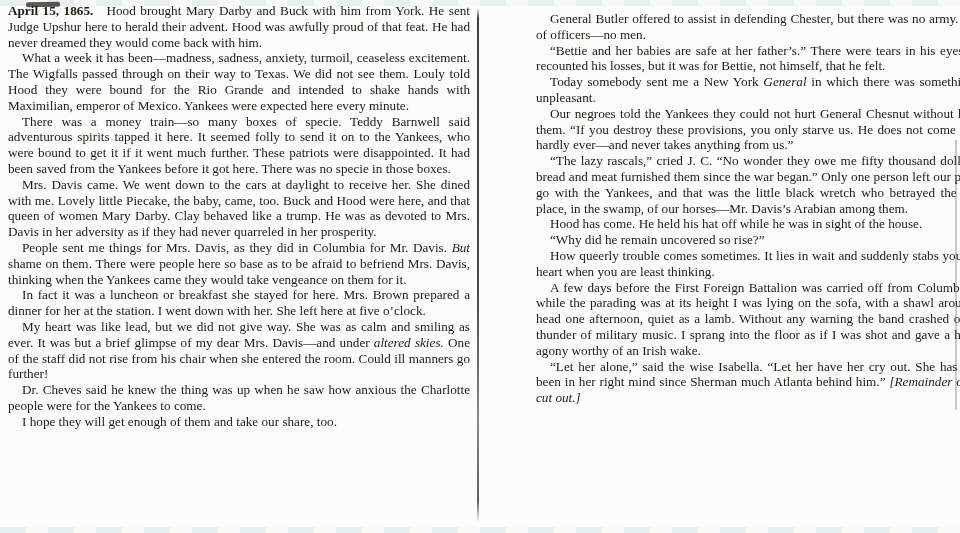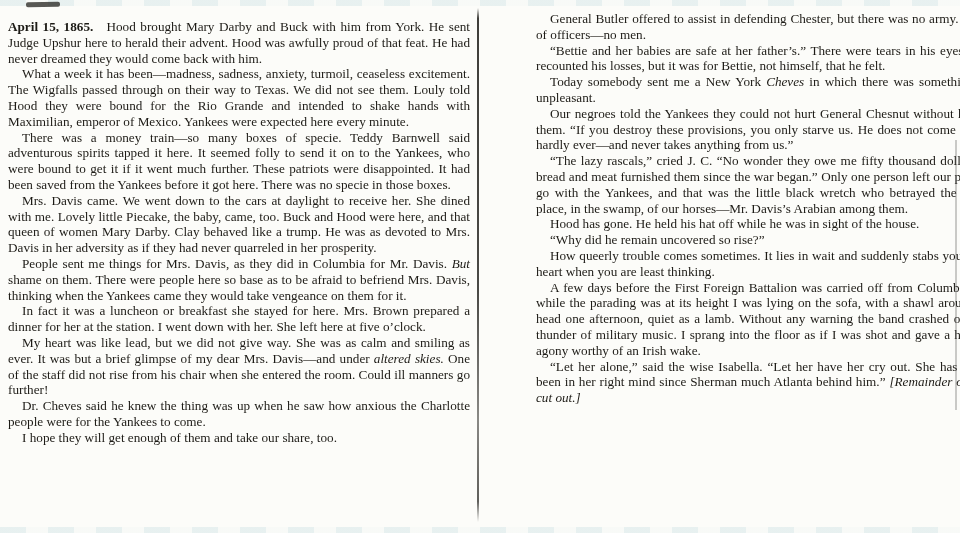--- a/index.html
+++ b/index.html
@@ -14,21 +14,21 @@
     background: #fcfcf9;
     font-family: "Liberation Serif", "DejaVu Serif", serif;
     color: #1d1b16;
   }
   .column {
     position: absolute;
     font-size: 13.2px;
     line-height: 15.8px;
     text-align: justify;
   }
-  .column-left  { left: 8px;  top: 19px; width: 462px; }
+  .column-left  { left: 8px;  top: 3px; width: 462px; }
   .column-right { left: 492px; top: 11px; width: 460px; margin-left: 44px; }
   .para { margin: 0; }
   .para.indent { text-indent: 14px; }
   .bold   { font-weight: 700; }
   .italic { font-style: italic; }
   .divider {
     position: absolute;
     left: 477px; top: 8px;
     width: 2px; height: 514px;
     background: linear-gradient(to bottom,
@@ -76,24 +76,24 @@
       <p class="para indent"><span>My heart was like lead, but we did not give way. She was as calm and smiling as ever. It was but a brief glimpse of my dear Mrs. Davis—and under </span><span class="italic">altered skies.</span><span> One of the staff did not rise from his chair when she entered the room. Could ill manners go further!</span></p>
       <p class="para indent"><span>Dr. Cheves said he knew the thing was up when he saw how anxious the Charlotte people were for the Yankees to come.</span></p>
       <p class="para indent"><span>I hope they will get enough of them and take our share, too.</span></p>
     </div>
 
   <div class="divider"></div>
 
   <div class="column column-right">
       <p class="para indent"><span>General Butler offered to assist in defending Chester, but there was no army. Plenty of officers—no men.</span></p>
       <p class="para indent"><span>“Bettie and her babies are safe at her father’s.” There were tears in his eyes as he recounted his losses, but it was for Bettie, not himself, that he felt.</span></p>
-      <p class="para indent"><span>Today somebody sent me a New York </span><span class="italic">Cheves</span><span> in which there was something not unpleasant.</span></p>
+      <p class="para indent"><span>Today somebody sent me a New York </span><span class="italic">General</span><span> in which there was something not unpleasant.</span></p>
       <p class="para indent"><span>Our negroes told the Yankees they could not hurt General Chesnut without hurting them. “If you destroy these provisions, you only starve us. He does not come here—hardly ever—and never takes anything from us.”</span></p>
       <p class="para indent"><span>“The lazy rascals,” cried J. C. “No wonder they owe me fifty thousand dollars for bread and meat furnished them since the war began.” Only one person left our place to go with the Yankees, and that was the little black wretch who betrayed the hiding place, in the swamp, of our horses—Mr. Davis’s Arabian among them.</span></p>
-      <p class="para indent"><span>Hood has gone. He held his hat off while he was in sight of the house.</span></p>
+      <p class="para indent"><span>Hood has come. He held his hat off while he was in sight of the house.</span></p>
       <p class="para indent"><span>“Why did he remain uncovered so rise?”</span></p>
       <p class="para indent"><span>How queerly trouble comes sometimes. It lies in wait and suddenly stabs you to the heart when you are least thinking.</span></p>
       <p class="para indent"><span>A few days before the First Foreign Battalion was carried off from Columbia, and while the parading was at its height I was lying on the sofa, with a shawl around my head one afternoon, quiet as a lamb. Without any warning the band crashed out in a thunder of military music. I sprang into the floor as if I was shot and gave a howl of agony worthy of an Irish wake.</span></p>
       <p class="para indent"><span>“Let her alone,” said the wise Isabella. “Let her have her cry out. She has hardly been in her right mind since Sherman much Atlanta behind him.” </span><span class="italic">[Remainder of page cut out.]</span></p>
     </div>
 
   <div class="edge-line-right"></div>
   <div class="scan-tint-bottom"></div>
 </div>
 

